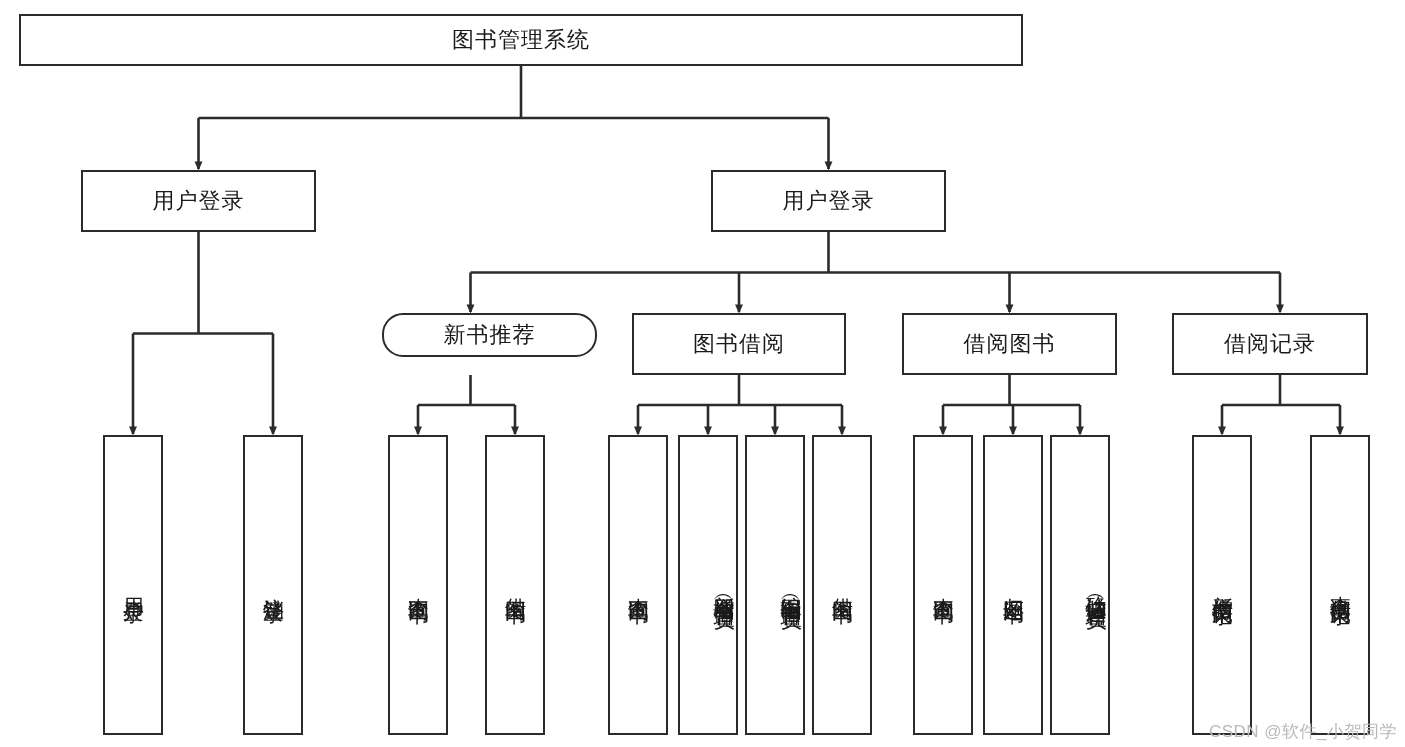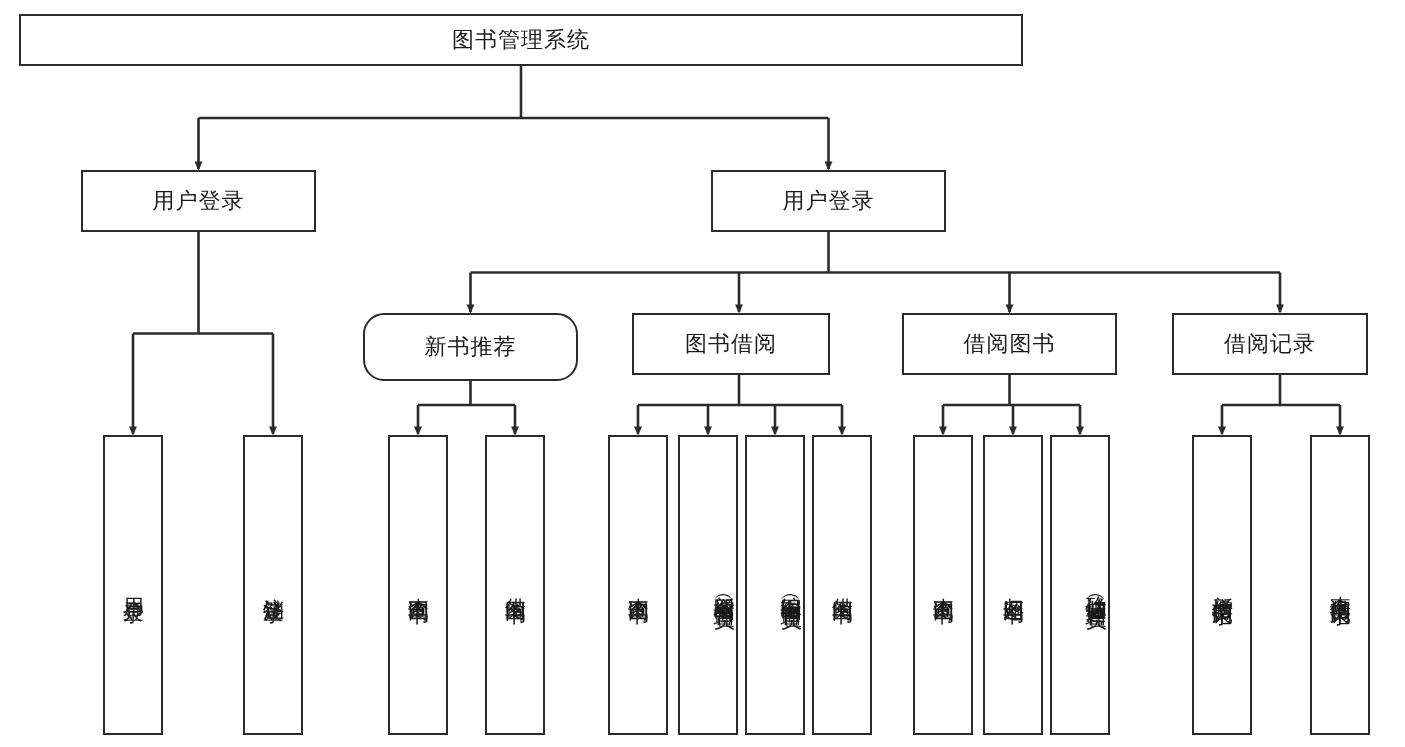--- a/index.html
+++ b/index.html
@@ -119,24 +119,24 @@
   <div id="nodes-layer">
       <div class="node horizontal" style="left: 19px; top: 14px; width: 1004px; height: 52px;">
         <span class="node-label">图书管理系统</span>
       </div>
       <div class="node horizontal" style="left: 81px; top: 170px; width: 235px; height: 62px;">
         <span class="node-label">用户登录</span>
       </div>
       <div class="node horizontal" style="left: 711px; top: 170px; width: 235px; height: 62px;">
         <span class="node-label">用户登录</span>
       </div>
-      <div class="node horizontal" style="left: 363px; top: 313px; width: 215px; height: 68px; border-radius: 21px;">
+      <div class="node horizontal" style="left: 382px; top: 313px; width: 215px; height: 44px; border-radius: 21px;">
         <span class="node-label">新书推荐</span>
       </div>
-      <div class="node horizontal" style="left: 632px; top: 313px; width: 198px; height: 62px;">
+      <div class="node horizontal" style="left: 632px; top: 313px; width: 214px; height: 62px;">
         <span class="node-label">图书借阅</span>
       </div>
       <div class="node horizontal" style="left: 902px; top: 313px; width: 215px; height: 62px;">
         <span class="node-label">借阅图书</span>
       </div>
       <div class="node horizontal" style="left: 1172px; top: 313px; width: 196px; height: 62px;">
         <span class="node-label">借阅记录</span>
       </div>
       <div class="node vertical centered" style="left: 103px; top: 435px; width: 60px; height: 300px;">
         <span class="node-label">用户登录</span>
@@ -171,13 +171,14 @@
       <div class="node vertical" style="left: 1050px; top: 435px; width: 60px; height: 300px;">
         <span class="node-label">确认归还（管理员）</span>
       </div>
       <div class="node vertical centered" style="left: 1192px; top: 435px; width: 60px; height: 300px;">
         <span class="node-label">新增借阅记录</span>
       </div>
       <div class="node vertical centered" style="left: 1310px; top: 435px; width: 60px; height: 300px;">
         <span class="node-label">查询借阅记录</span>
       </div>
     </div>
+  <div id="watermark">CSDN @软件_小贺同学</div>
 </div>
 
 </body></html>

